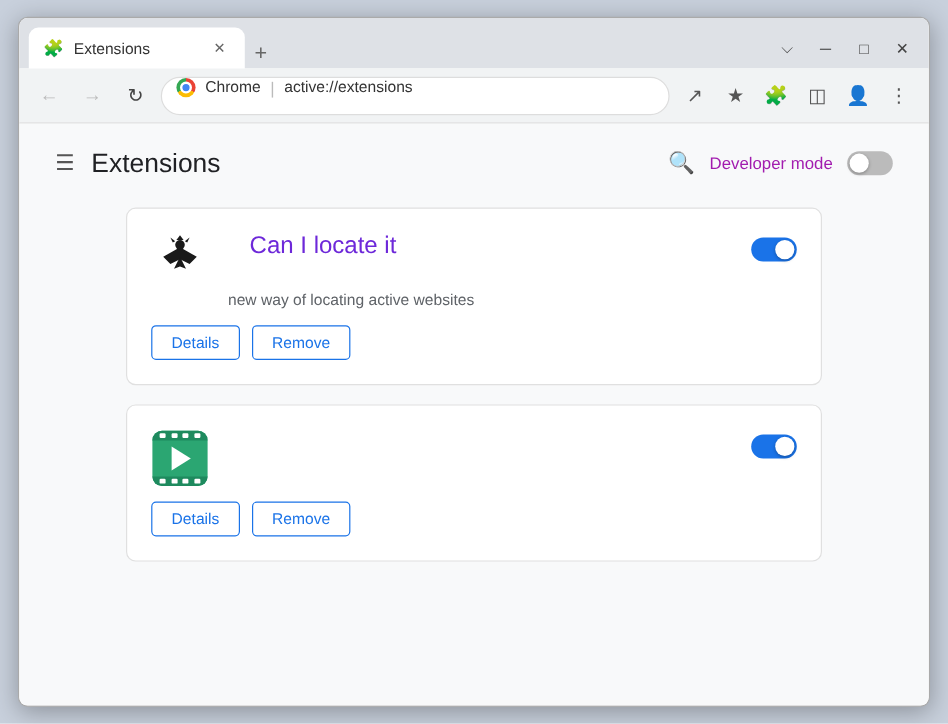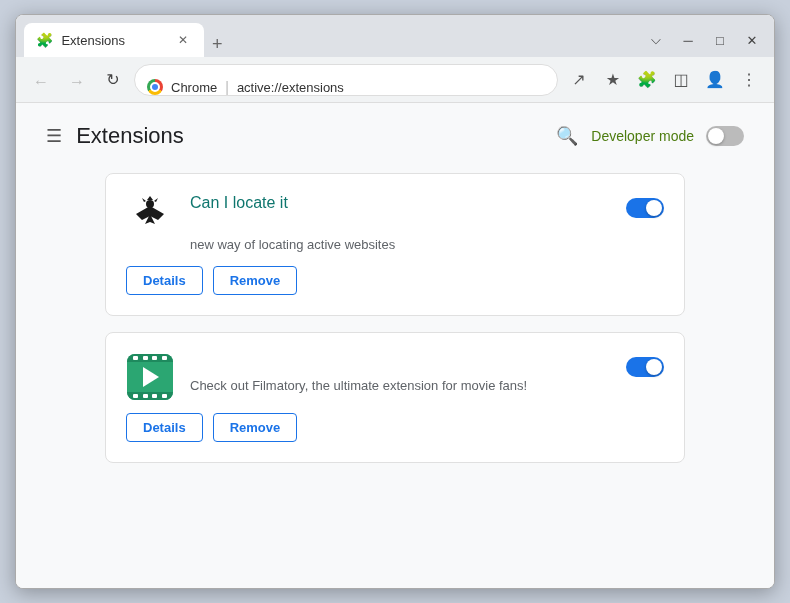--- a/index.html
+++ b/index.html
@@ -114,21 +114,21 @@
       justify-content: center;
     }
     .nav-btn.disabled { color: #bbb; cursor: default; }
     .address-bar {
       flex: 1;
       background: #fff;
       border: 1px solid #ddd;
       border-radius: 20px;
       height: 32px;
       display: flex;
-      align-items: flex-end;
+      align-items: flex-start;
       padding: 0 12px;
       gap: 8px;
       font-size: 13px;
       color: #333;
     }
     .address-bar .chrome-logo {
       width: 16px;
       height: 16px;
       border-radius: 50%;
       background: conic-gradient(#ea4335 0deg 120deg, #fbbc04 120deg 240deg, #34a853 240deg 360deg);
@@ -203,21 +203,21 @@
       align-items: center;
       gap: 12px;
     }
     .search-icon {
       color: #555;
       font-size: 18px;
       cursor: pointer;
     }
     .dev-mode-label {
       font-size: 14px;
-      color: #4d7c0f;
+      color: #a21caf;
     }
     .toggle {
       width: 38px;
       height: 20px;
       border-radius: 10px;
       background: #bbb;
       position: relative;
       cursor: pointer;
     }
     .toggle::after {
@@ -257,24 +257,25 @@
       height: 48px;
       flex-shrink: 0;
       display: flex;
       align-items: center;
       justify-content: center;
     }
     .ext-info {
       flex: 1;
     }
     .ext-name {
-      font-size: 16px;
+      font-size: 20px;
       font-weight: 500;
-      color: #0f766e;
+      color: #6d28d9;
       margin-bottom: 4px;
+      margin-left: 18px;
     }
     .ext-desc {
       font-size: 13px;
       color: #5f6368;
       line-height: 1.4;
       margin-top: 24px;
     }
     .ext-toggle {
       width: 38px;
       height: 20px;
@@ -301,21 +302,21 @@
       gap: 10px;
     }
     .ext-btn {
       padding: 6px 16px;
       border: 1px solid #1a73e8;
       background: #fff;
       color: #1a73e8;
       border-radius: 4px;
       font-size: 13px;
       cursor: pointer;
-      font-weight: 700;
+      font-weight: 400;
     }
 
     
     .filmatory-icon {
       width: 46px;
       height: 46px;
       background: #2ba672;
       border-radius: 8px;
       display: flex;
       align-items: center;
@@ -448,21 +449,20 @@
             <div class="play-triangle"></div>
             <div class="film-strip-bottom">
               <div class="film-hole"></div>
               <div class="film-hole"></div>
               <div class="film-hole"></div>
               <div class="film-hole"></div>
             </div>
           </div>
         </div>
         <div class="ext-info">
-          <div class="ext-desc">Check out Filmatory, the ultimate extension for movie fans!</div>
         </div>
         <div class="ext-toggle"></div>
       </div>
       <div class="ext-actions">
         <button class="ext-btn">Details</button>
         <button class="ext-btn">Remove</button>
       </div>
     </div>
 
   </div>

